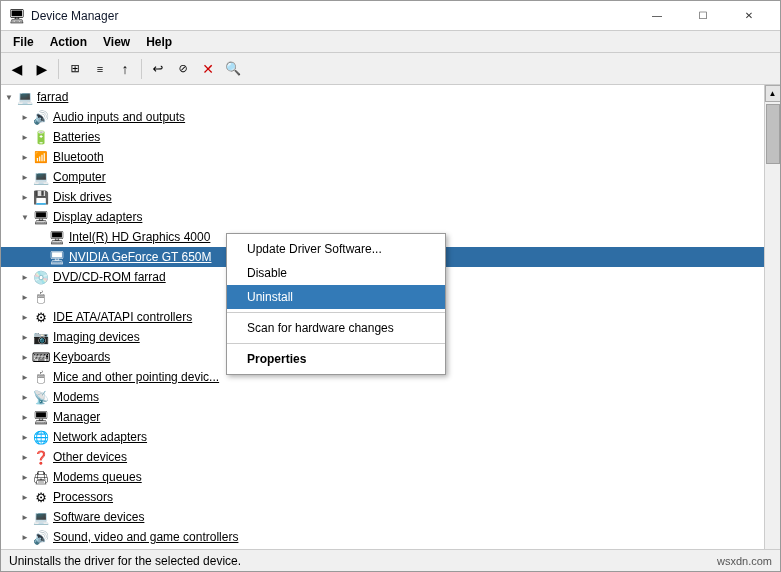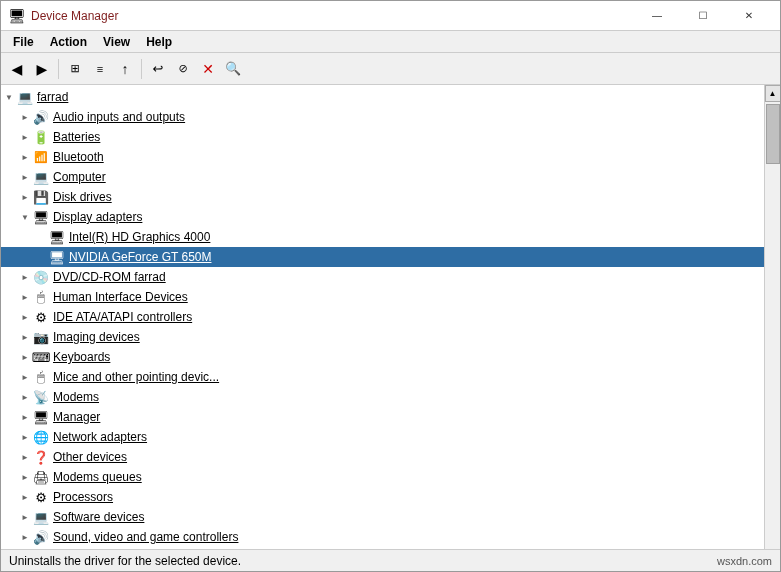--- a/index.html
+++ b/index.html
@@ -38,21 +38,21 @@
       margin-right: 6px;
       display: flex;
       align-items: center;
       justify-content: center;
       font-size: 14px;
     }
 
     .title-bar-title {
       flex: 1;
       font-size: 12px;
-      color: #7f1d1d;
+      color: #0f172a;
     }
 
     .title-bar-controls {
       display: flex;
       gap: 0;
     }
 
     .title-btn {
       width: 46px;
       height: 30px;
@@ -378,21 +378,20 @@
         <div class="tree-indent"></div>
         <div class="tree-expander">►</div>
         <div class="tree-icon">💿</div>
         <span class="tree-label">DVD/CD-ROM farrad</span>
       </div>
 
       <div class="tree-item">
         <div class="tree-indent"></div>
         <div class="tree-expander">►</div>
         <div class="tree-icon">🖱</div>
-        <span class="tree-label">Human Interface Devices</span>
       </div>
 
       <div class="tree-item">
         <div class="tree-indent"></div>
         <div class="tree-expander">►</div>
         <div class="tree-icon">⚙</div>
         <span class="tree-label">IDE ATA/ATAPI controllers</span>
       </div>
 
       <div class="tree-item">
@@ -471,20 +470,29 @@
         <div class="tree-icon">🔊</div>
         <span class="tree-label">Sound, video and game controllers</span>
       </div>
 
       <div class="tree-item">
         <div class="tree-indent"></div>
         <div class="tree-expander">►</div>
 
       </div>
 
+      <div class="context-menu">
+        <div class="ctx-item">Update Driver Software...</div>
+        <div class="ctx-item">Disable</div>
+        <div class="ctx-item active">Uninstall</div>
+        <div class="ctx-separator"></div>
+        <div class="ctx-item">Scan for hardware changes</div>
+        <div class="ctx-separator"></div>
+        <div class="ctx-item bold">Properties</div>
+      </div>
 
     </div>
 
     <div class="scrollbar-track">
       <div class="scrollbar-arrow">▲</div>
       <div class="scrollbar-thumb"></div>
     </div>
   </div>
 
   <div class="status-bar">

